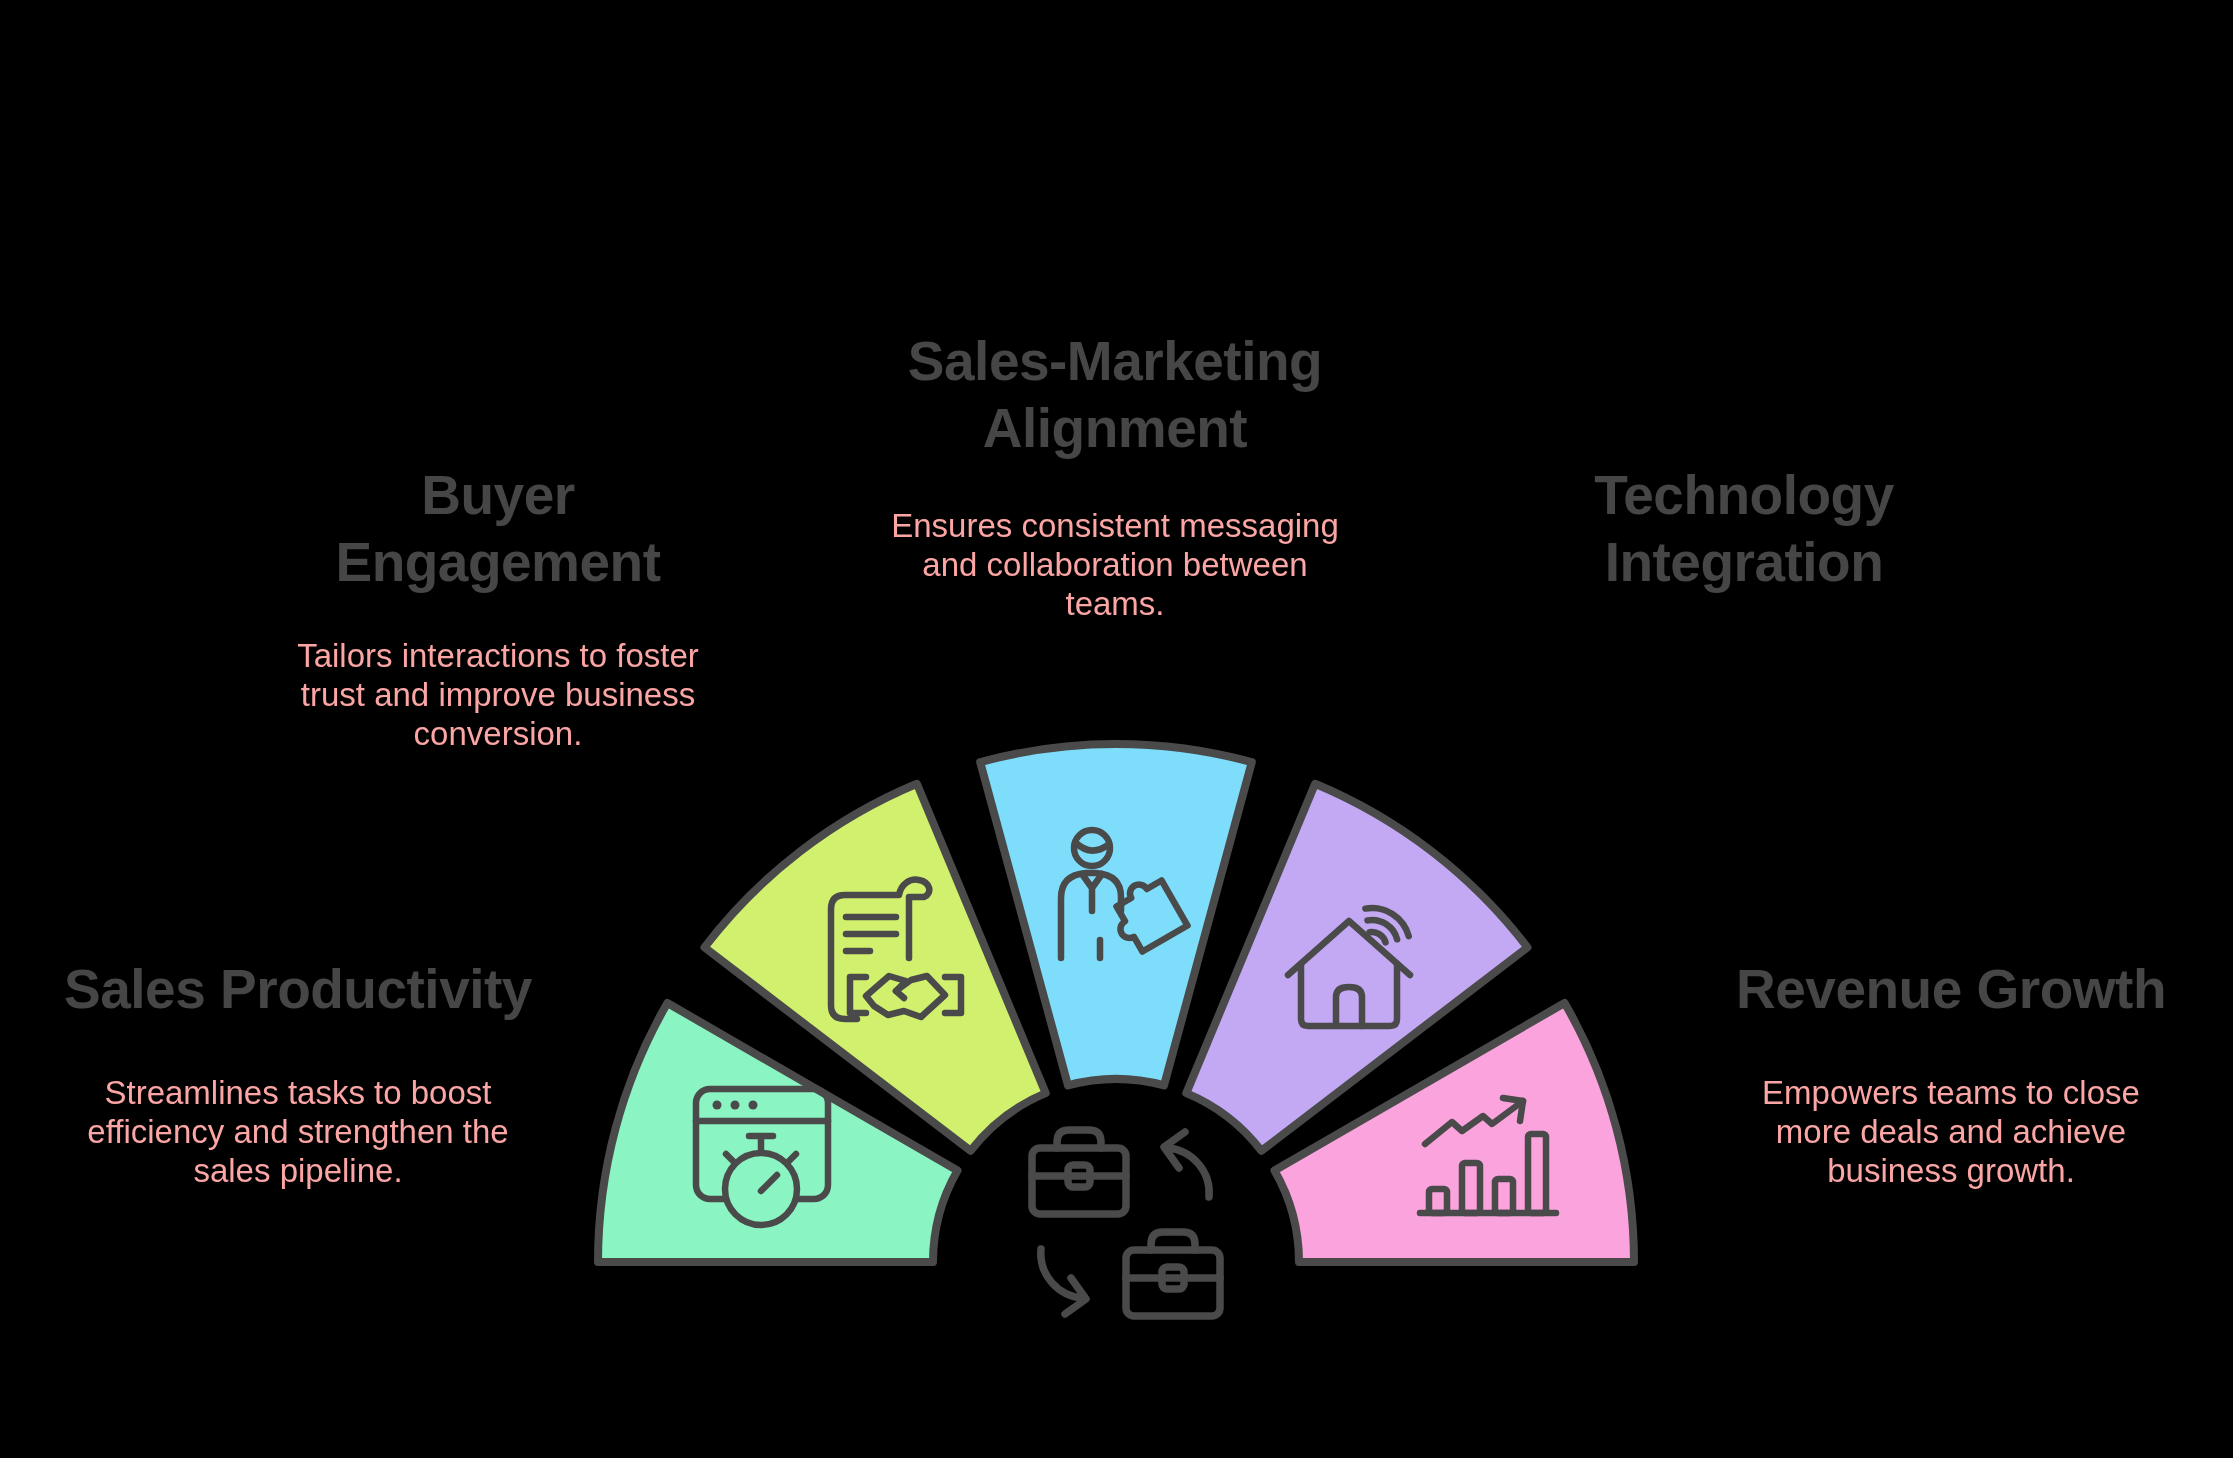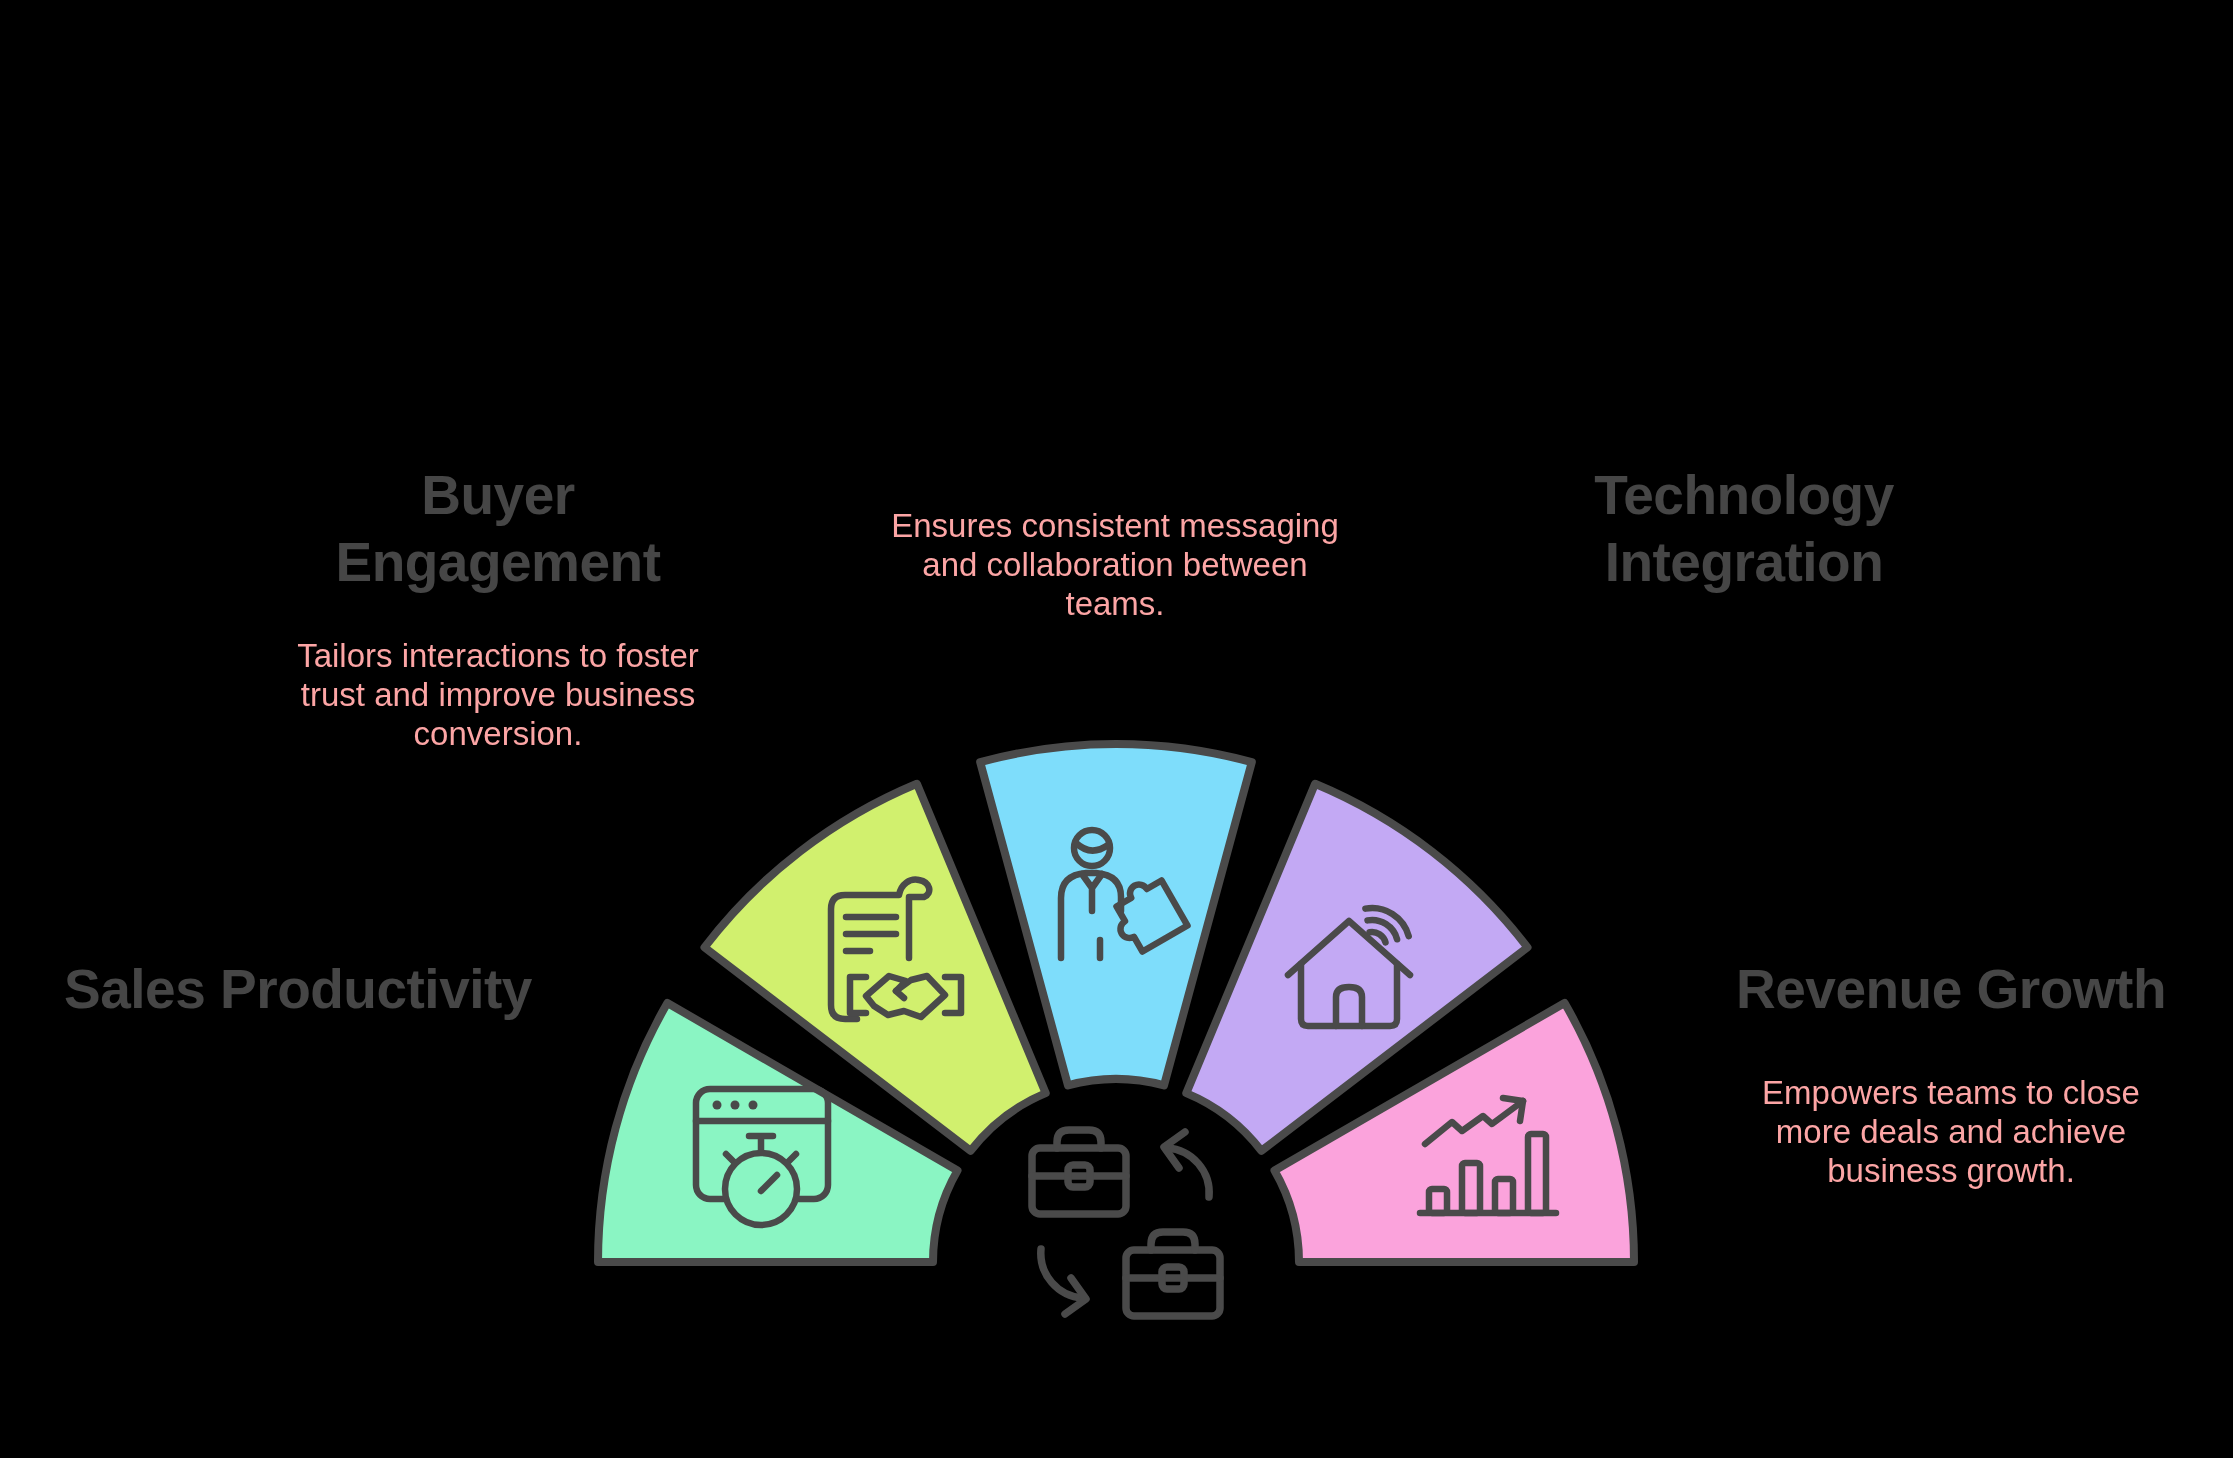--- a/index.html
+++ b/index.html
@@ -27,27 +27,32 @@
   .ic{stroke:#4a4a4a;stroke-width:6.5;fill:none;stroke-linecap:round;stroke-linejoin:round;}
   .ic-heavy{stroke:#4a4a4a;stroke-width:7.5;fill:none;stroke-linecap:round;stroke-linejoin:round;}
 </style>
 </head>
 <body>
 
 <div class="canvas">
 
 
   <h2 class="heading h-prod">Sales Productivity</h2>
+  <p class="body b-prod">Streamlines tasks to boost
+efficiency and strengthen the
+sales pipeline.</p>
 
   <h2 class="heading h-buyer">Buyer
 Engagement</h2>
   <p class="body b-buyer">Tailors interactions to foster
 trust and improve business
 conversion.</p>
 
+  <h2 class="heading h-align">Sales-Marketing
+Alignment</h2>
   <p class="body b-align">Ensures consistent messaging
 and collaboration between
 teams.</p>
 
   <h2 class="heading h-tech">Technology
 Integration</h2>
 
   <h2 class="heading h-rev">Revenue Growth</h2>
   <p class="body b-rev">Empowers teams to close
 more deals and achieve

